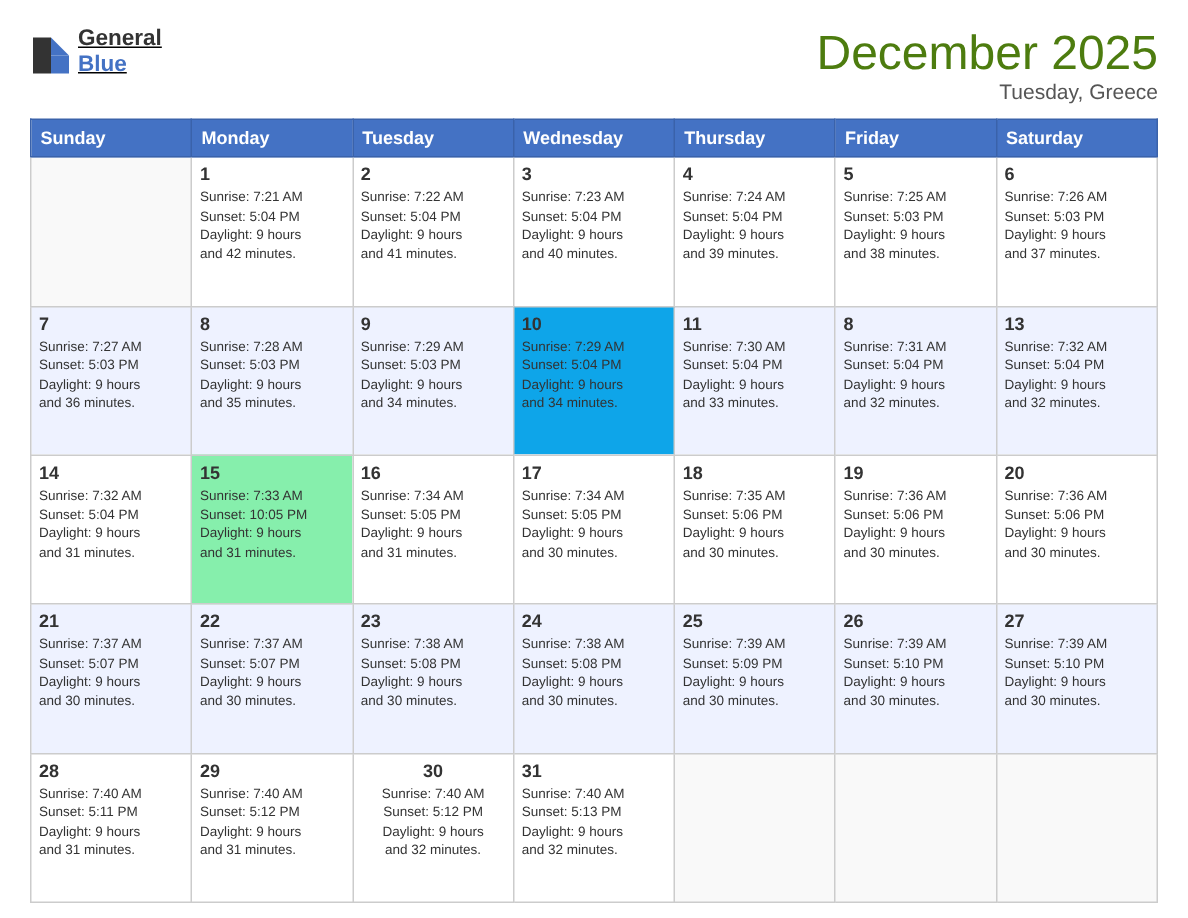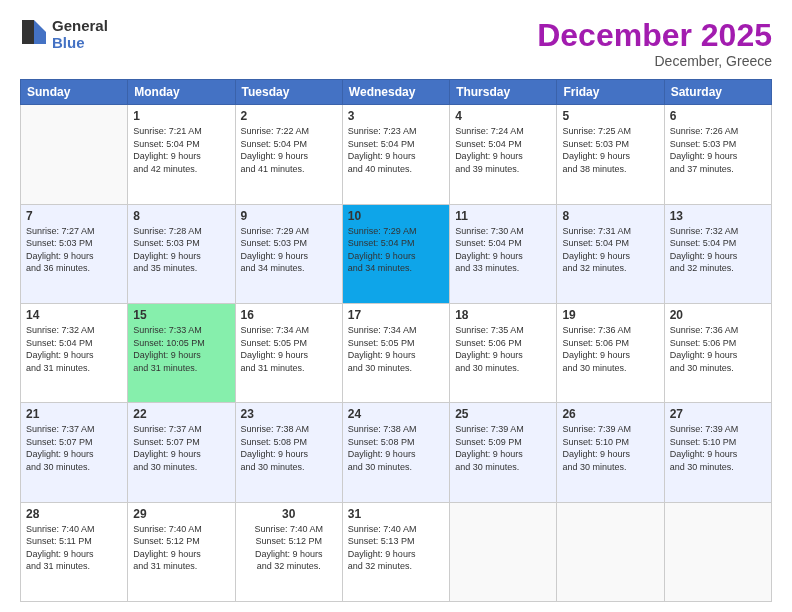--- a/index.html
+++ b/index.html
@@ -18,22 +18,23 @@
       flex-direction: column;
     }
     .header {
       display: flex;
       justify-content: space-between;
       align-items: flex-start;
       margin-bottom: 10px;
     }
     .logo {
       display: flex;
-      align-items: flex-start;
+      align-items: flex-end;
       gap: 4px;
+      text-decoration: underline;
     }
     .logo-text {
       display: flex;
       flex-direction: column;
       line-height: 1.1;
     }
     .logo-general {
       font-size: 15px;
       font-weight: bold;
       color: #333;
@@ -45,22 +46,22 @@
     }
     .logo-icon {
       width: 28px;
       height: 28px;
     }
     .title-section {
       text-align: right;
     }
     .month-title {
       font-size: 32px;
-      font-weight: bold;
-      color: #a21caf;
+      font-weight: normal;
+      color: #4d7c0f;
       line-height: 1.1;
     }
     .location {
       font-size: 14px;
       color: #555;
     }
     .calendar {
       flex: 1;
       border: 1px solid #ccc;
       border-collapse: collapse;
@@ -115,21 +116,21 @@
         <polygon points="14,14 26,14 26,26 14,26" fill="#4472c4"></polygon>
         <rect x="2" y="2" width="12" height="24" fill="#333"></rect>
       </svg>
       <div class="logo-text">
         <span class="logo-general">General</span>
         <span class="logo-blue">Blue</span>
       </div>
     </div>
     <div class="title-section">
       <div class="month-title">December 2025</div>
-      <div class="location">December, Greece</div>
+      <div class="location">Tuesday, Greece</div>
     </div>
   </div>
 
   <table class="calendar">
     <thead>
       <tr>
       <th>Sunday</th>
           <th>Monday</th>
           <th>Tuesday</th>
           <th>Wednesday</th>

